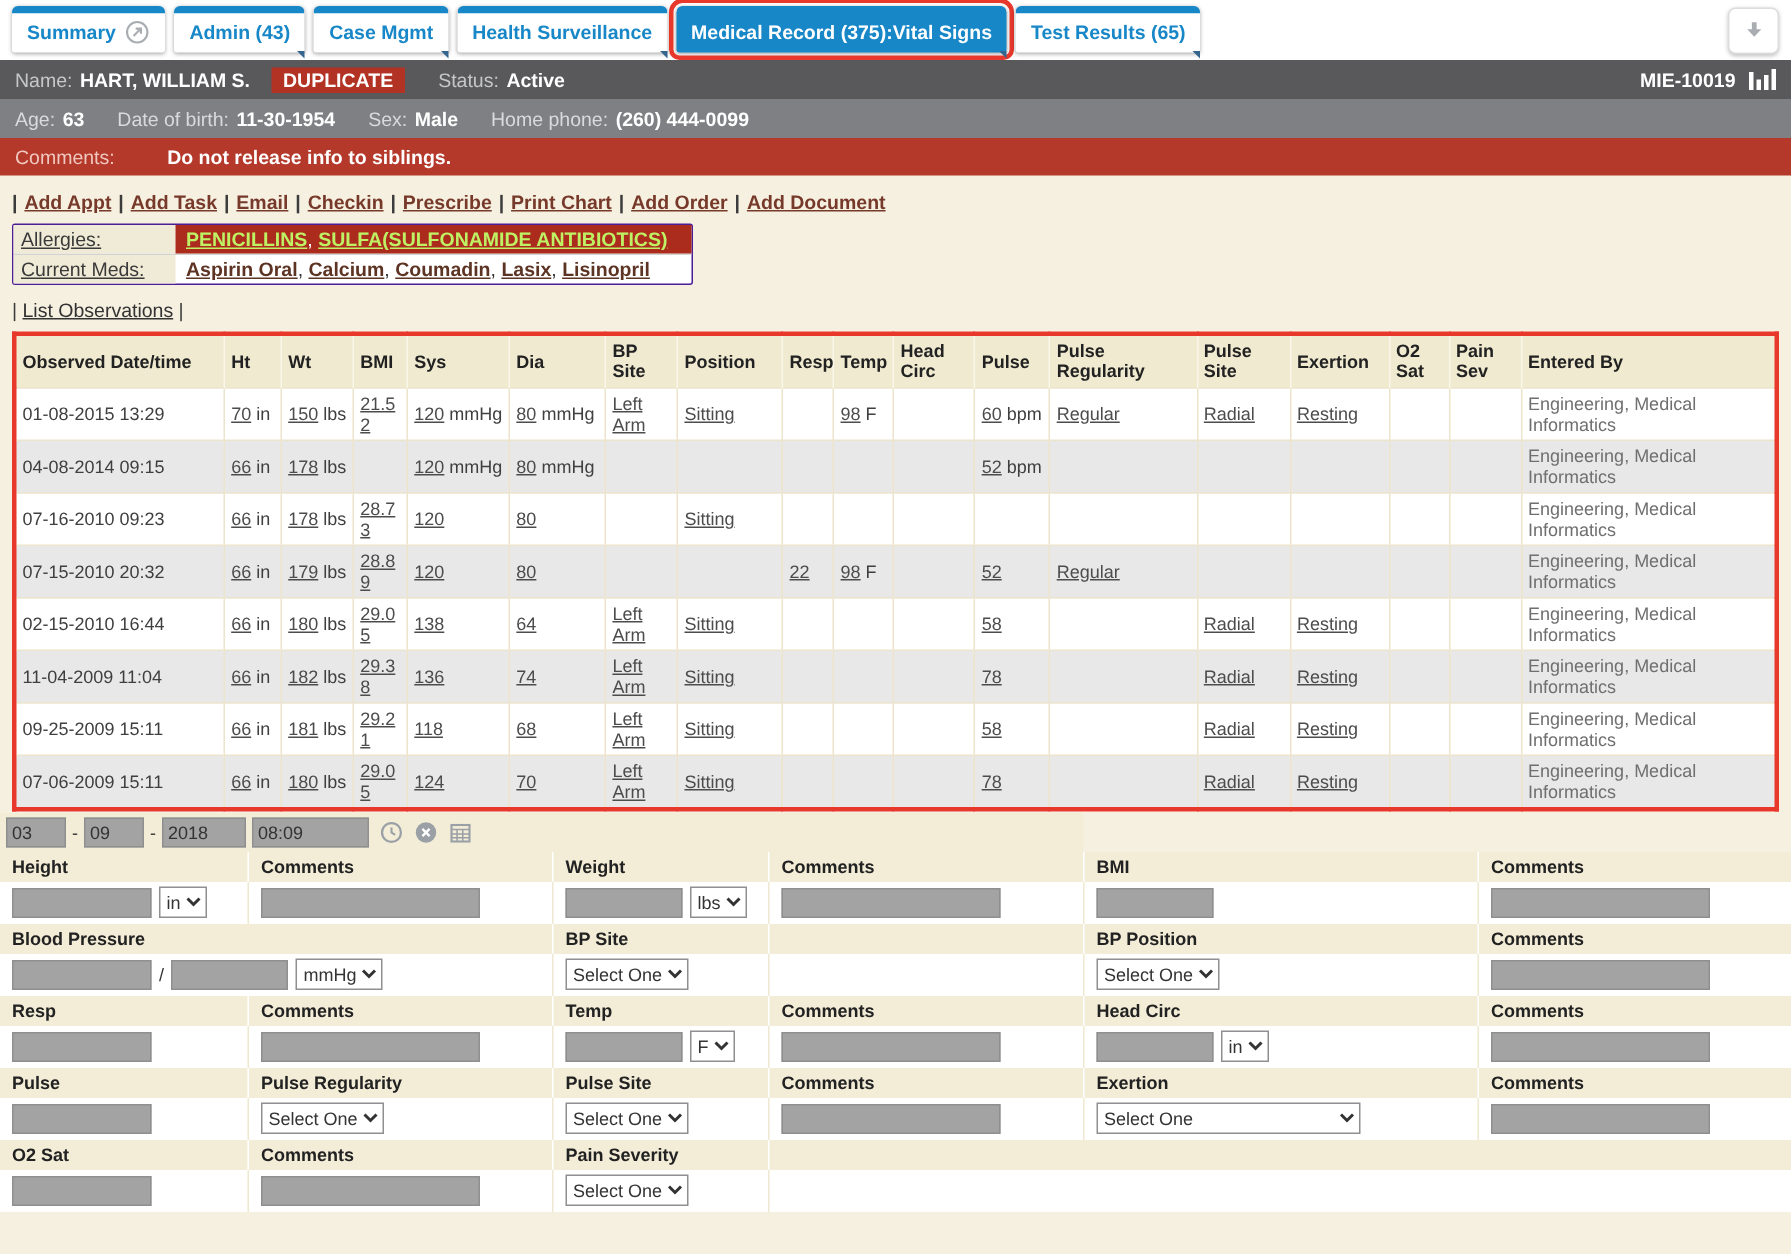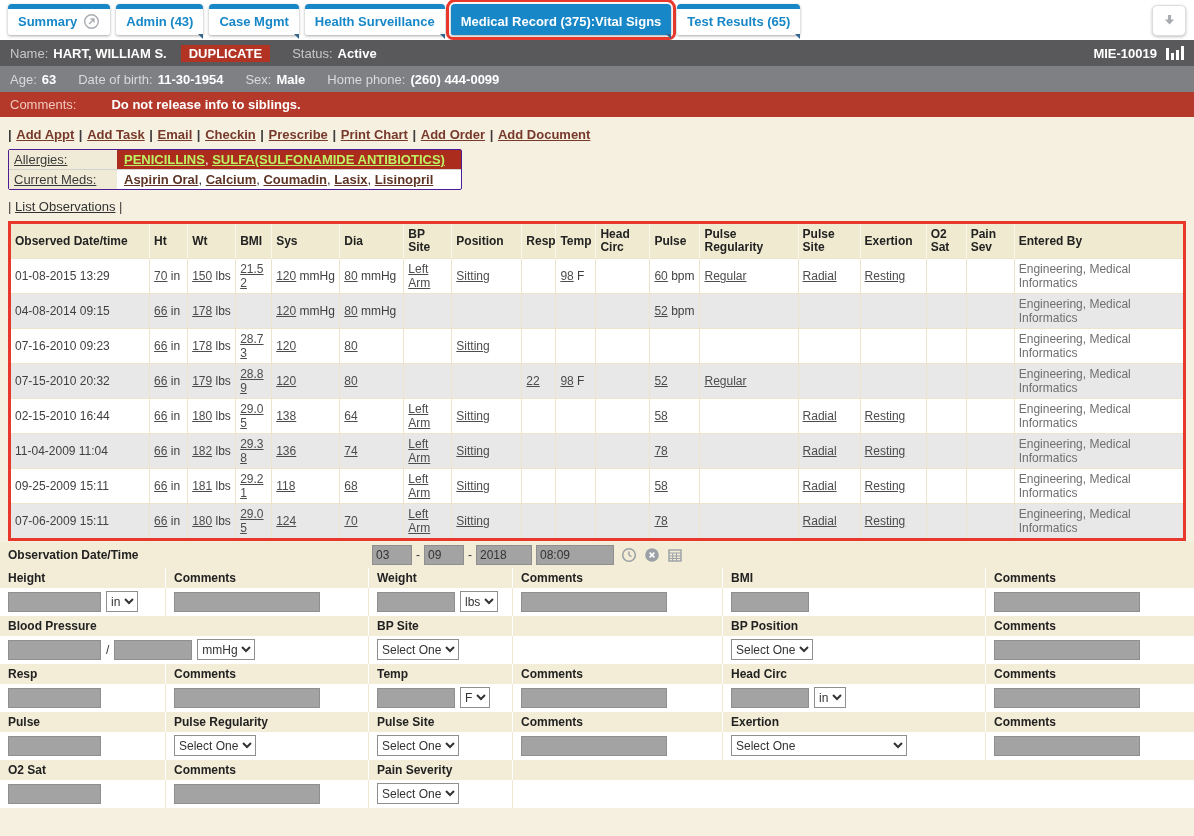--- a/index.html
+++ b/index.html
@@ -380,21 +380,20 @@
           <td></td>
           <td><span class="muted">Engineering, Medical Informatics</span></td>
         </tr>
       </tbody>
   </table>
 </div>
 
 <div style="margin-top:1px;">
 
   <div class="frow date-row">
-    <div class="fl sp2">Observation Date/Time</div>
     <div class="date-inputs sp4">
       <input class="ti w34" value="03" style="">
       <span class="dsep">-</span>
       <input class="ti w34" value="09" style="">
       <span class="dsep">-</span>
       <input class="ti w50" value="2018" style="">
       <input class="ti w72" value="08:09" style="">
       <span class="mini-icon">
         <svg viewBox="0 0 16 16">
             <circle cx="8" cy="8" r="6.3" fill="none" stroke="#9aa0a6" stroke-width="1.5"></circle>

